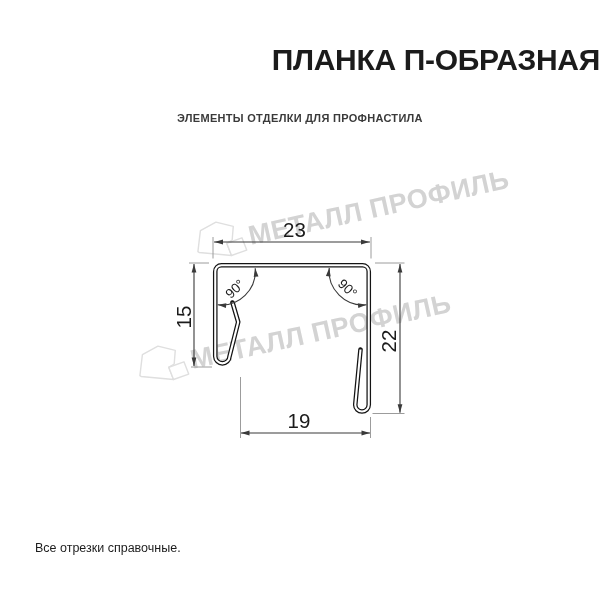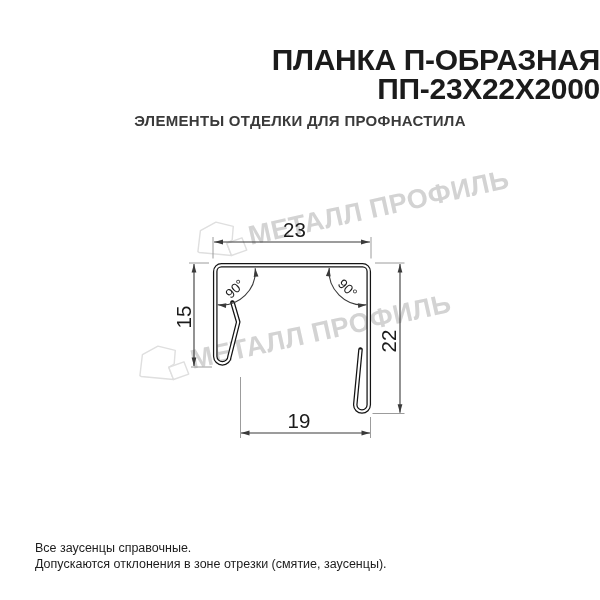--- a/index.html
+++ b/index.html
@@ -13,42 +13,41 @@
     position:relative;width:600px;height:600px;background:var(--bg);
     font-family:"Liberation Sans",sans-serif;overflow:hidden;
   }
   .title-wrap{position:absolute;top:46px;left:0;width:600px;text-align:right;}
   .title-line{
     font-size:30px;line-height:28.5px;font-weight:700;color:var(--ink);
     letter-spacing:-0.3px;
   }
   .subtitle{
     position:absolute;top:112px;left:0;width:600px;text-align:center;
-    font-size:15px;font-weight:700;letter-spacing:0.3px;color:var(--subtitle-ink);
+    font-size:11px;font-weight:700;letter-spacing:0.3px;color:var(--subtitle-ink);
   }
   .diagram{position:absolute;left:0;top:140px;width:600px;height:330px;}
   .notes{position:absolute;left:35px;top:541px;width:540px;}
   .note-line{font-size:12.5px;line-height:15.5px;color:var(--note-ink);}
   
   .wm-text{font-size:27px;font-weight:700;letter-spacing:0.5px;fill:var(--watermark);}
   .wm-logo{fill:#ffffff;stroke:var(--watermark-logo);stroke-width:1.4;stroke-linejoin:round;}
   .ext{stroke:var(--ext-line);stroke-width:1;fill:none;}
   .dim{stroke:var(--dim-line);stroke-width:1.1;fill:none;}
   .arw{fill:var(--dim-line);stroke:none;}
   .dim-label{font-size:20.5px;fill:var(--ink);}
   .angle-label{font-size:13.5px;fill:var(--ink);}
   .sheet-outer{stroke:var(--drawing-line);stroke-width:4.6;fill:none;stroke-linecap:round;stroke-linejoin:round;}
   .sheet-inner{stroke:#ffffff;stroke-width:2.1;fill:none;stroke-linecap:butt;stroke-linejoin:round;}
 </style>
 </head>
 <body>
 
 <header class="title-wrap">
   <div class="title-line">ПЛАНКА П-ОБРАЗНАЯ</div>
-  <div class="title-line">ПП-23Х22Х2000</div>
 </header>
 <div class="subtitle">ЭЛЕМЕНТЫ ОТДЕЛКИ ДЛЯ ПРОФНАСТИЛА</div>
 
 <svg class="diagram" viewBox="0 140 600 330" xmlns="http://www.w3.org/2000/svg">
   <defs>
     <path id="arw" d="M0 0 L8.5 2.4 L8.5 -2.4 Z"></path>
   </defs>
 
   <g transform="translate(198,266) rotate(-12.5)">
     <path class="wm-logo" d="M3 -14 L10 -34 L27 -39 L43 -31 L39 -18 L33 -16 L35 -3 L4 -13 Z"></path>
@@ -106,15 +105,14 @@
     <use href="#arw" class="arw" transform="translate(255.2,268.2) rotate(84)"></use>
     <use href="#arw" class="arw" transform="translate(217.7,304.8) rotate(6)"></use>
     <use href="#arw" class="arw" transform="translate(329.2,267.9) rotate(96)"></use>
     <use href="#arw" class="arw" transform="translate(366.5,304.8) rotate(174)"></use>
     <text class="angle-label" transform="translate(235,289) rotate(-44)" text-anchor="middle" dominant-baseline="central">90°</text>
     <text class="angle-label" transform="translate(347.5,288.5) rotate(44)" text-anchor="middle" dominant-baseline="central">90°</text>
   </g>
 </svg>
 
 <footer class="notes">
-  <div class="note-line">Все заусенцы справочные.</div>
-  <div class="note-line">Допускаются отклонения в зоне отрезки (смятие, заусенцы).</div>
+  <div class="note-line">Все отрезки справочные.</div>
 </footer>
 
 </body></html>

